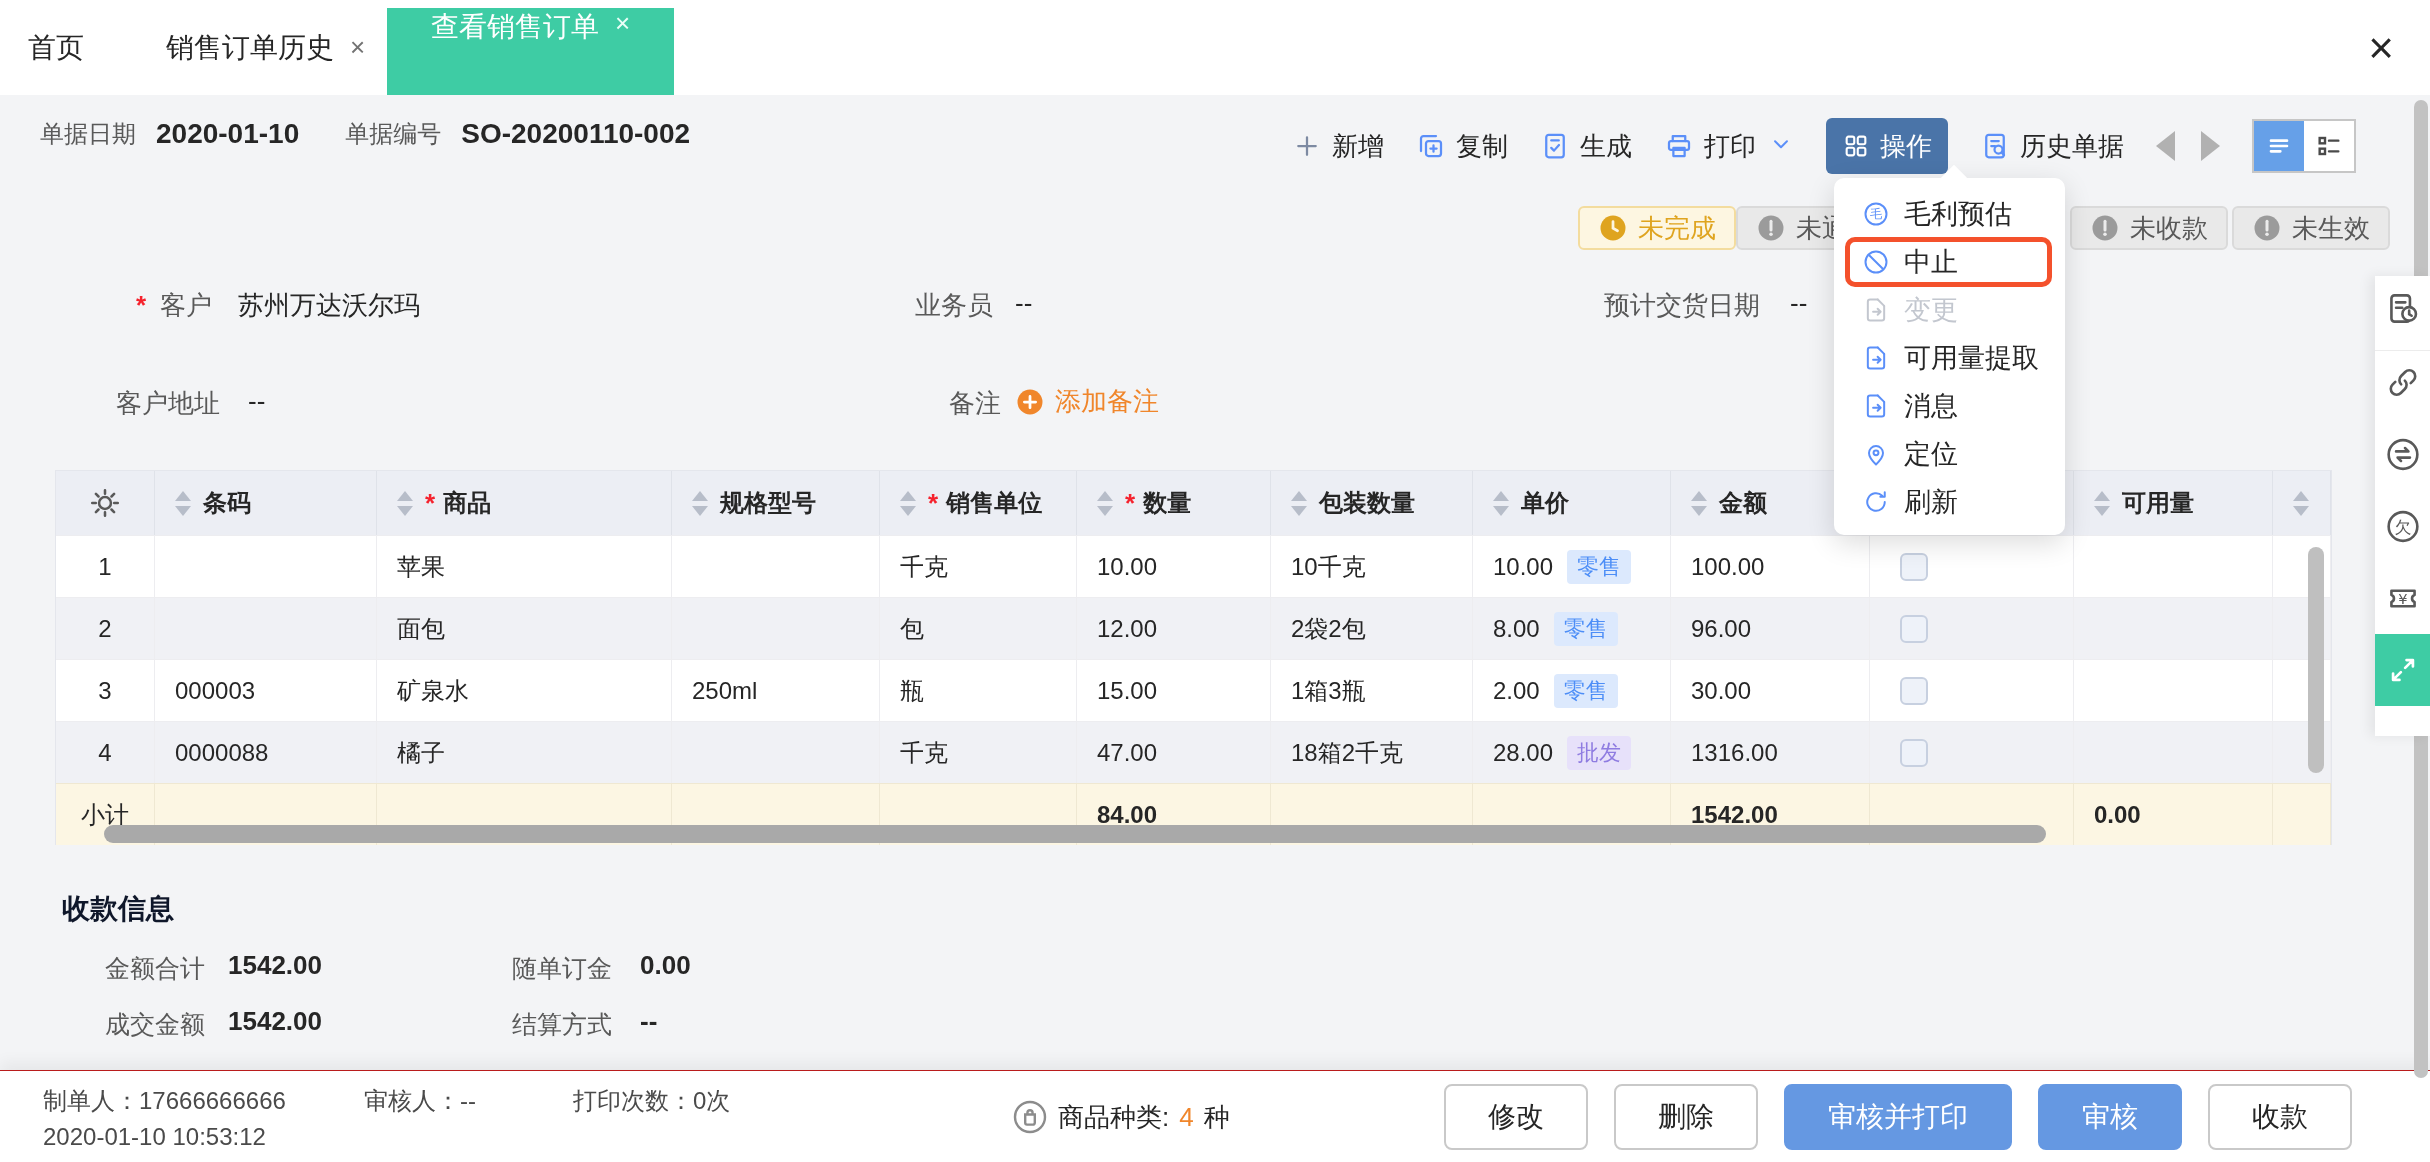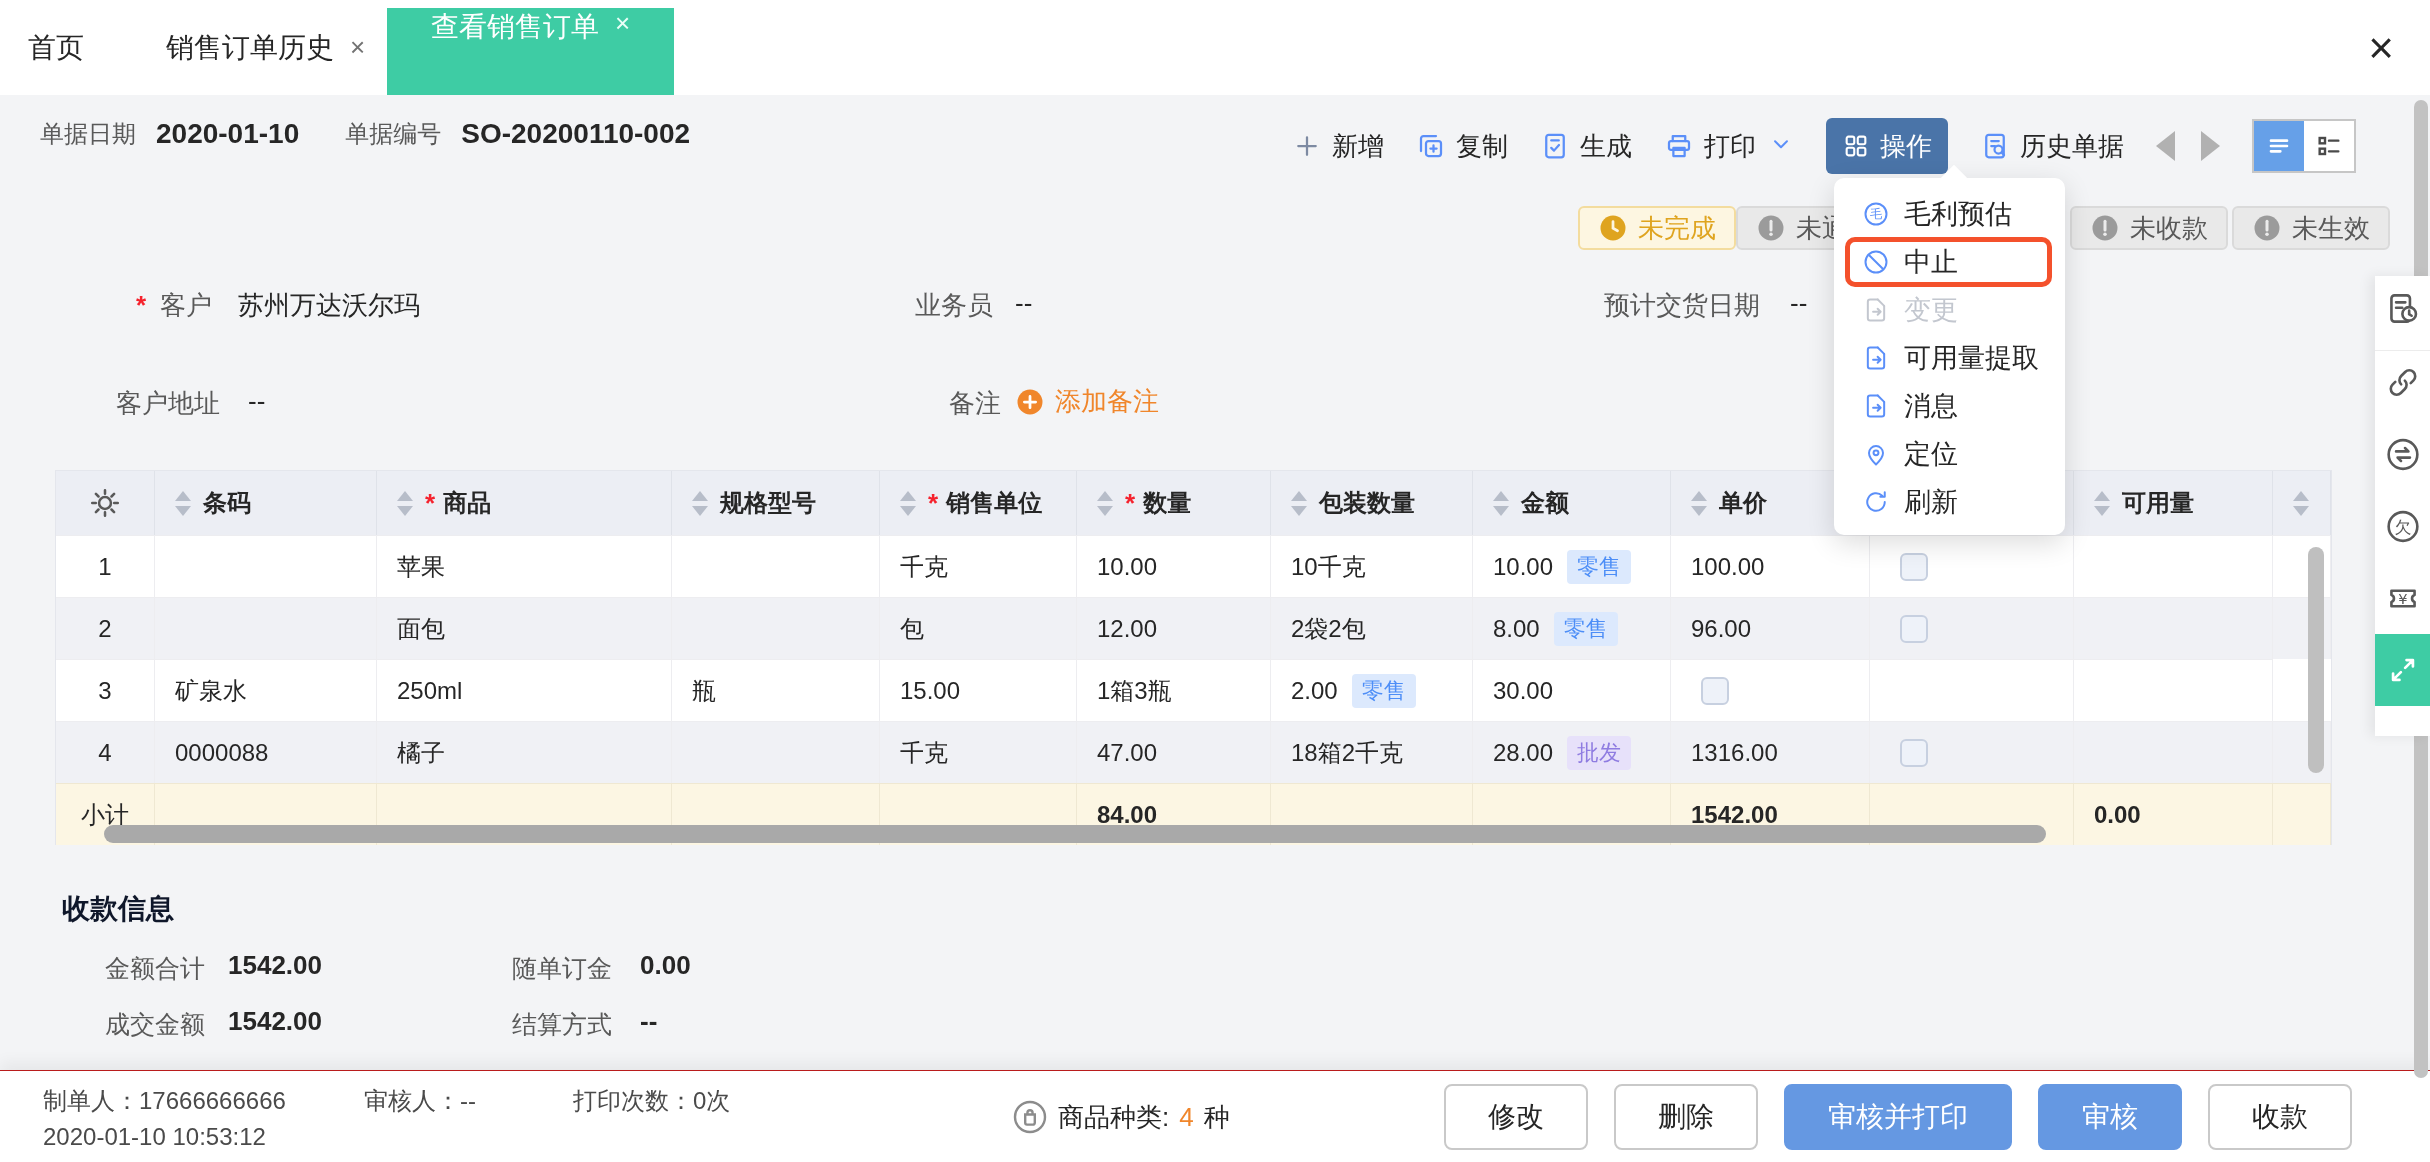--- a/index.html
+++ b/index.html
@@ -313,28 +313,28 @@
             <i class="up"></i>
             <i class="down"></i>
           </span>
           <span>包装数量</span>
         </div>
       <div class="th">
           <span class="sort">
             <i class="up"></i>
             <i class="down"></i>
           </span>
+          <span>单价</span>
+        </div>
+      <div class="th">
+          <span class="sort">
+            <i class="up"></i>
+            <i class="down"></i>
+          </span>
           <span>金额</span>
-        </div>
-      <div class="th">
-          <span class="sort">
-            <i class="up"></i>
-            <i class="down"></i>
-          </span>
-          <span>单价</span>
         </div>
       <div class="th">
           <span></span>
         </div>
       <div class="th">
           <span class="sort">
             <i class="up"></i>
             <i class="down"></i>
           </span>
           <span>可用量</span>
@@ -382,20 +382,21 @@
       <div class="td">96.00</div>
       <div class="td">
           <span class="checkbox"></span>
         </div>
       <div class="td"></div>
       <div class="td"></div>
     </div>
 
     <div class="tgrid trow">
       <div class="td center">3</div>
+      <div class="td">000003</div>
       <div class="td">矿泉水</div>
       <div class="td">250ml</div>
       <div class="td">瓶</div>
       <div class="td">15.00</div>
       <div class="td">1箱3瓶</div>
       <div class="td">
           <span>2.00</span>
           <span class="tag tag-retail">零售</span>
         </div>
       <div class="td">30.00</div>

